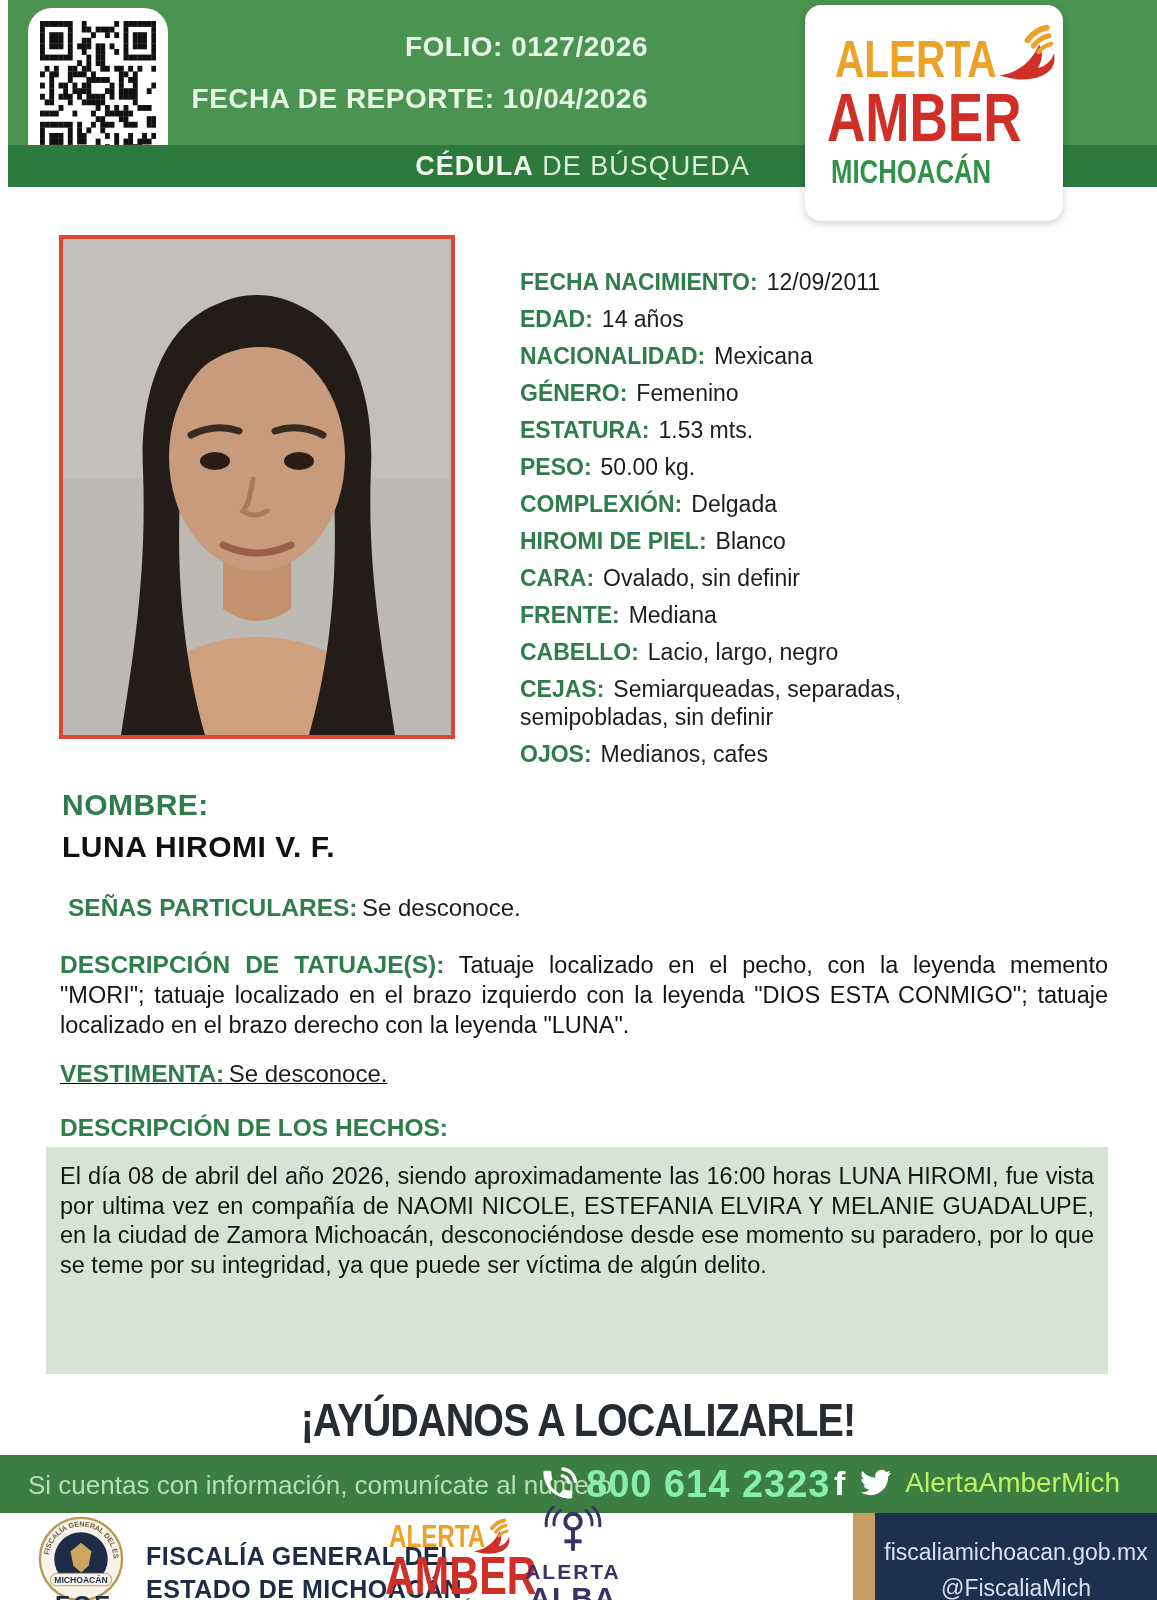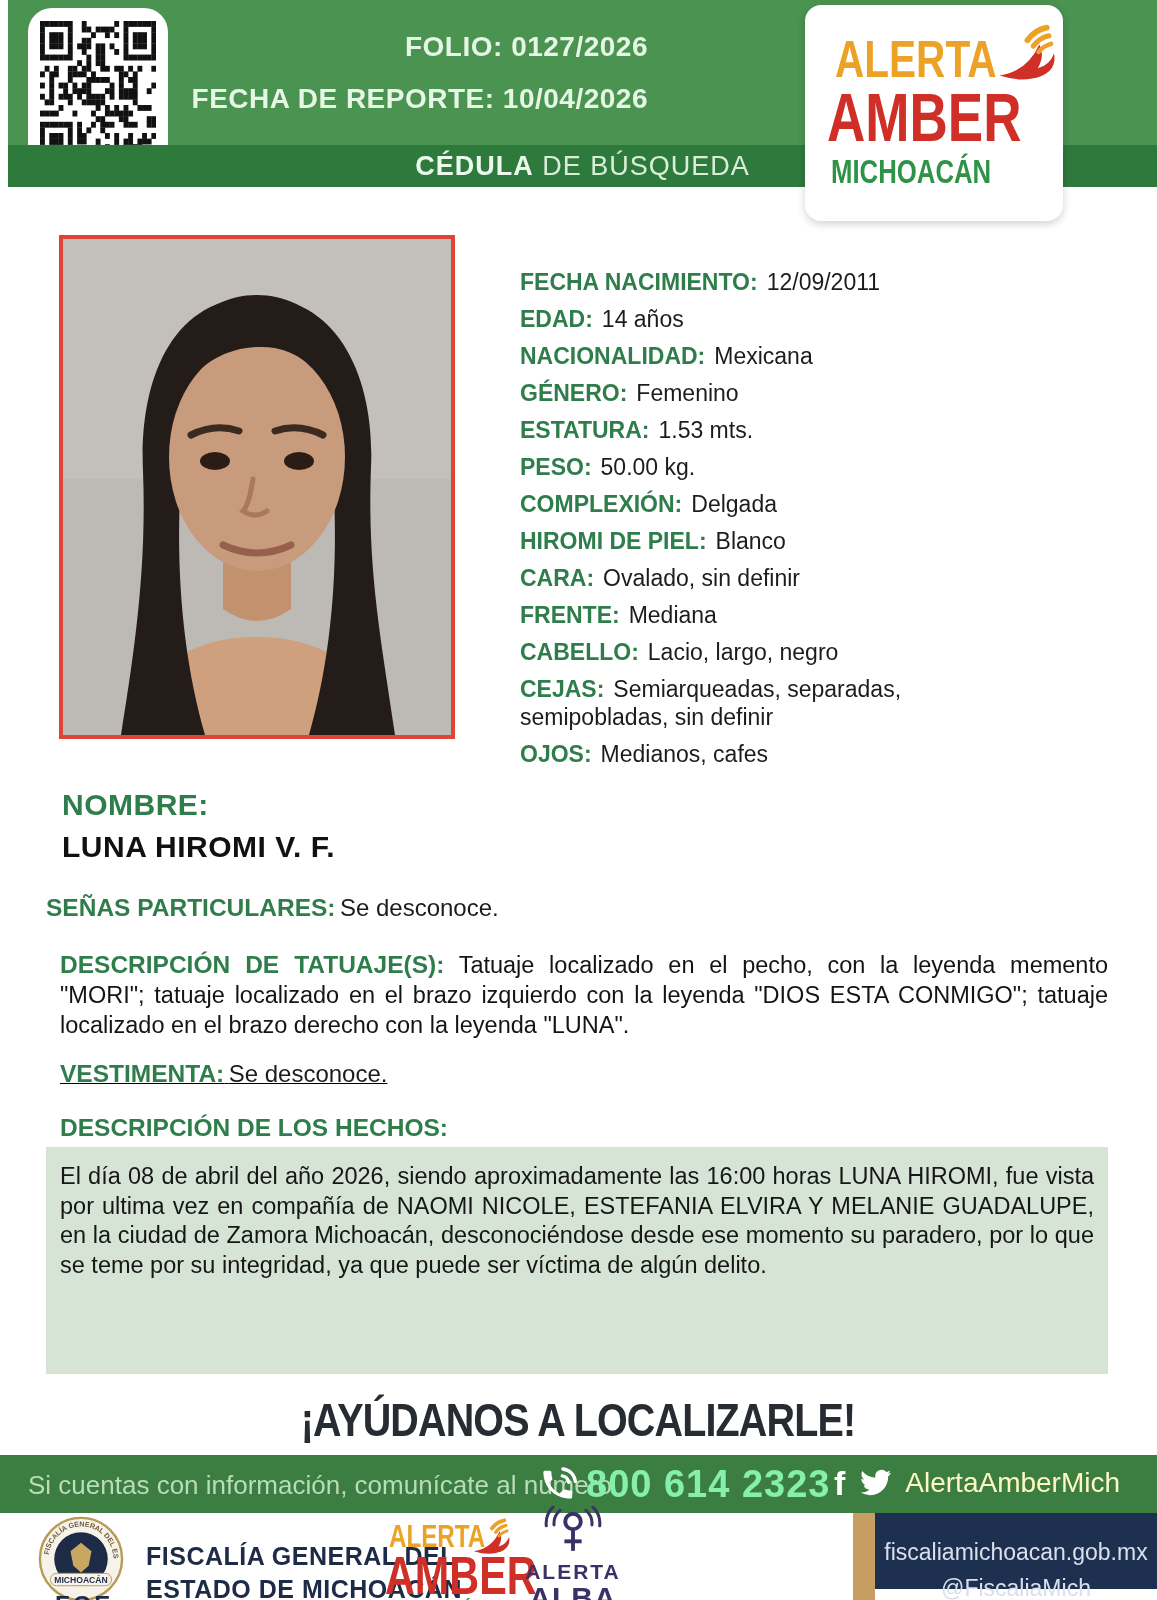--- a/index.html
+++ b/index.html
@@ -40,21 +40,21 @@
   .drow{margin-bottom:9px;font-size:23px;line-height:28px;color:#1c1c1c;}
   .dlabel{color:#2e7d4b;font-weight:bold;margin-right:9px;}
 
   
   .nameblock{position:absolute;left:62px;top:788px;}
   .nlabel{color:#2e7d4b;font-weight:bold;font-size:30px;letter-spacing:.5px;}
   .nvalue{color:#111;font-weight:bold;font-size:30px;margin-top:8px;letter-spacing:.5px;}
 
   .slabel{color:#2e7d4b;font-weight:bold;font-size:24.5px;}
   .sval{color:#1c1c1c;font-size:24px;}
-  .senas{position:absolute;left:46px;top:894px;}
+  .senas{position:absolute;left:68px;top:894px;}
   .tatuajes{position:absolute;left:60px;top:950px;width:1048px;font-size:23.5px;
             line-height:30px;color:#141414;text-align:justify;}
   .vestimenta{position:absolute;left:60px;top:1060px;text-decoration:underline;}
 
   .hechos-label{position:absolute;left:60px;top:1114px;}
   .hechos-box{position:absolute;left:46px;top:1147px;width:1034px;height:197px;
               background:#d6e4d5;padding:15px 14px;font-size:23.5px;line-height:29.5px;
               text-align:justify;color:#161616;}
 
   
@@ -64,41 +64,41 @@
 
   
   .cbar{position:absolute;left:0;right:0;top:1455px;height:58px;background:#3c7d41;padding-left:16px;}
   .cmsg{position:absolute;left:28px;top:15px;font-size:26px;color:#b9dcb9;white-space:nowrap;}
   .cphone{position:absolute;left:538px;top:8px;display:flex;align-items:center;gap:8px;}
   .cphone svg{width:40px;height:40px;}
   .cnumber{font-size:38px;font-weight:bold;color:#86efac;letter-spacing:1px;white-space:nowrap;}
   .csocial{position:absolute;left:834px;top:10px;display:flex;align-items:center;gap:13px;}
   .fb{font-size:34px;font-weight:bold;color:#fff;line-height:36px;}
   .csocial svg{width:34px;height:34px;}
-  .chandle{font-size:28px;color:#fef9c3;white-space:nowrap;}
+  .chandle{font-size:28px;color:#bef264;white-space:nowrap;}
 
   
   .seal{position:absolute;left:38px;top:1516px;width:86px;height:86px;}
   .fge{position:absolute;left:55px;top:1591px;font-size:24px;font-weight:bold;
        color:#1d2b47;letter-spacing:3px;}
   .fisc{position:absolute;left:146px;top:1540px;font-size:25px;font-weight:bold;
         color:#1d2b47;line-height:33px;letter-spacing:.5px;}
   .amber-sm{position:absolute;left:383px;top:1515px;width:150px;height:90px;}
   .amber-sm .l1,.amber-sm .l2,.amber-sm .l3{position:absolute;font-weight:bold;
         transform:scaleX(.78);transform-origin:left;white-space:nowrap;line-height:1;}
   .amber-sm .l1{left:6px;top:6px;font-size:31px;color:#eca227;}
   .amber-sm .l2{left:2px;top:34px;font-size:53px;color:#cf2f26;}
   .amber-sm .l3{left:4px;top:84px;font-size:20px;color:#2f9247;}
   .amber-sm .horn{position:absolute;left:88px;top:0;width:40px;height:42px;}
   .alba{position:absolute;left:525px;top:1506px;width:96px;text-align:center;color:#3c3166;}
   .alba svg{width:64px;height:50px;}
   .alba .a1{font-size:21px;font-weight:bold;letter-spacing:2px;line-height:23px;}
   .alba .a2{font-size:30px;font-weight:bold;letter-spacing:1px;line-height:30px;}
   .tan{position:absolute;left:853px;top:1513px;width:22px;height:87px;background:#c69e63;}
-  .navybox{position:absolute;left:875px;top:1513px;right:0;height:76px;background:#1e3050;
+  .navybox{position:absolute;left:875px;top:1513px;right:0;height:87px;background:#1e3050;
            color:#d9e0ec;text-align:center;}
   .nb1{margin-top:26px;font-size:23px;}
   .nb2{margin-top:9px;font-size:23px;}
 </style>
 </head>
 <body>
 
 <div class="page">
 
   <div class="topbar">

